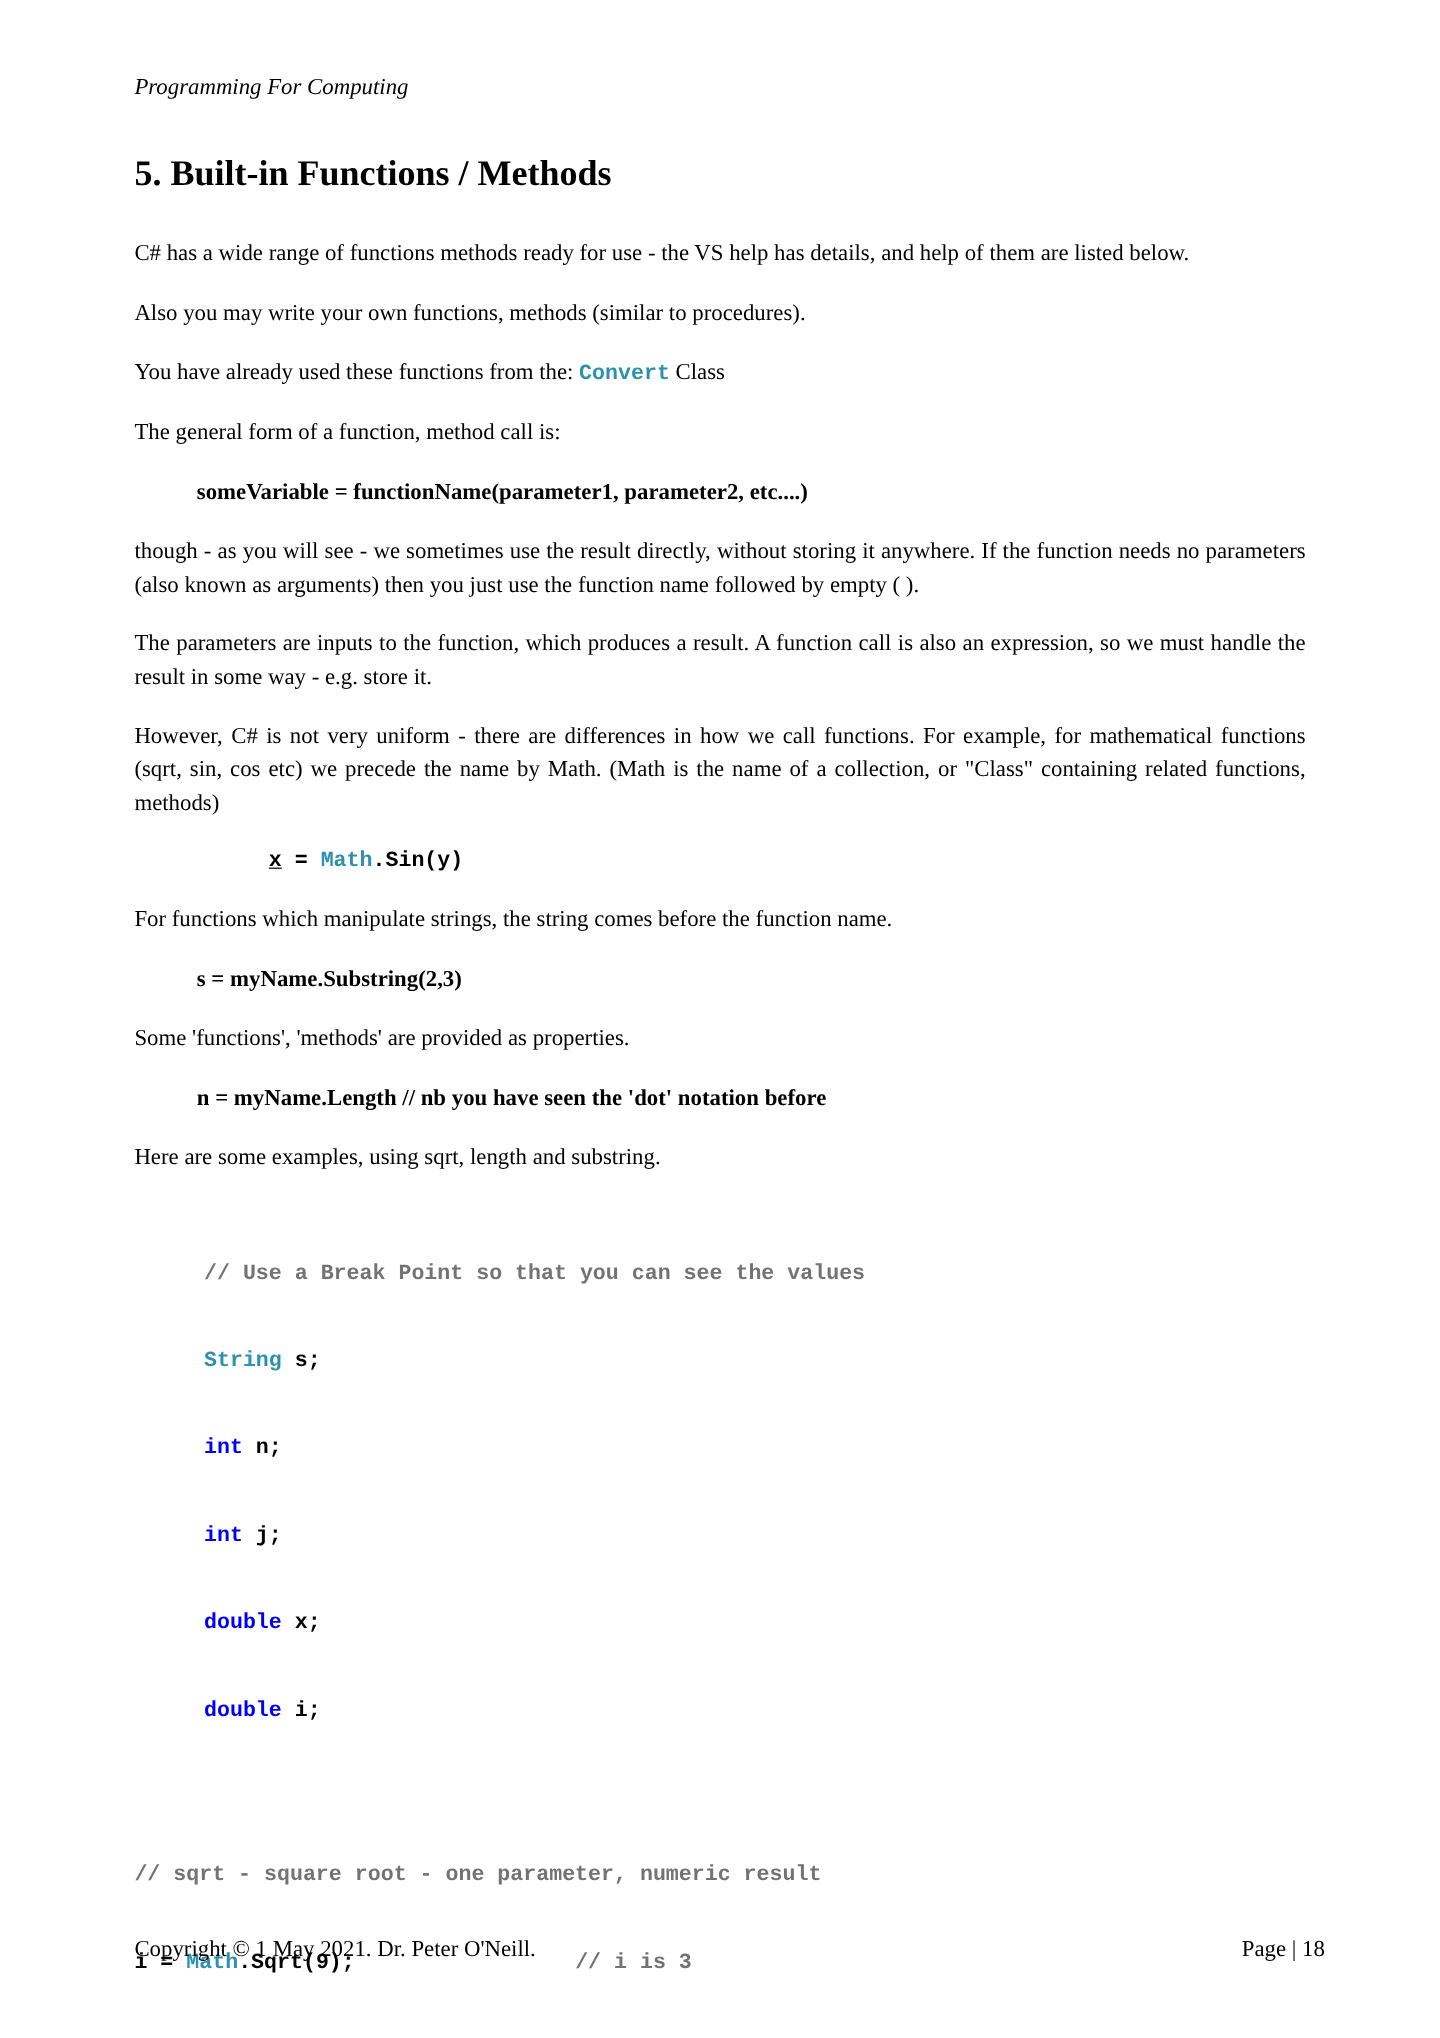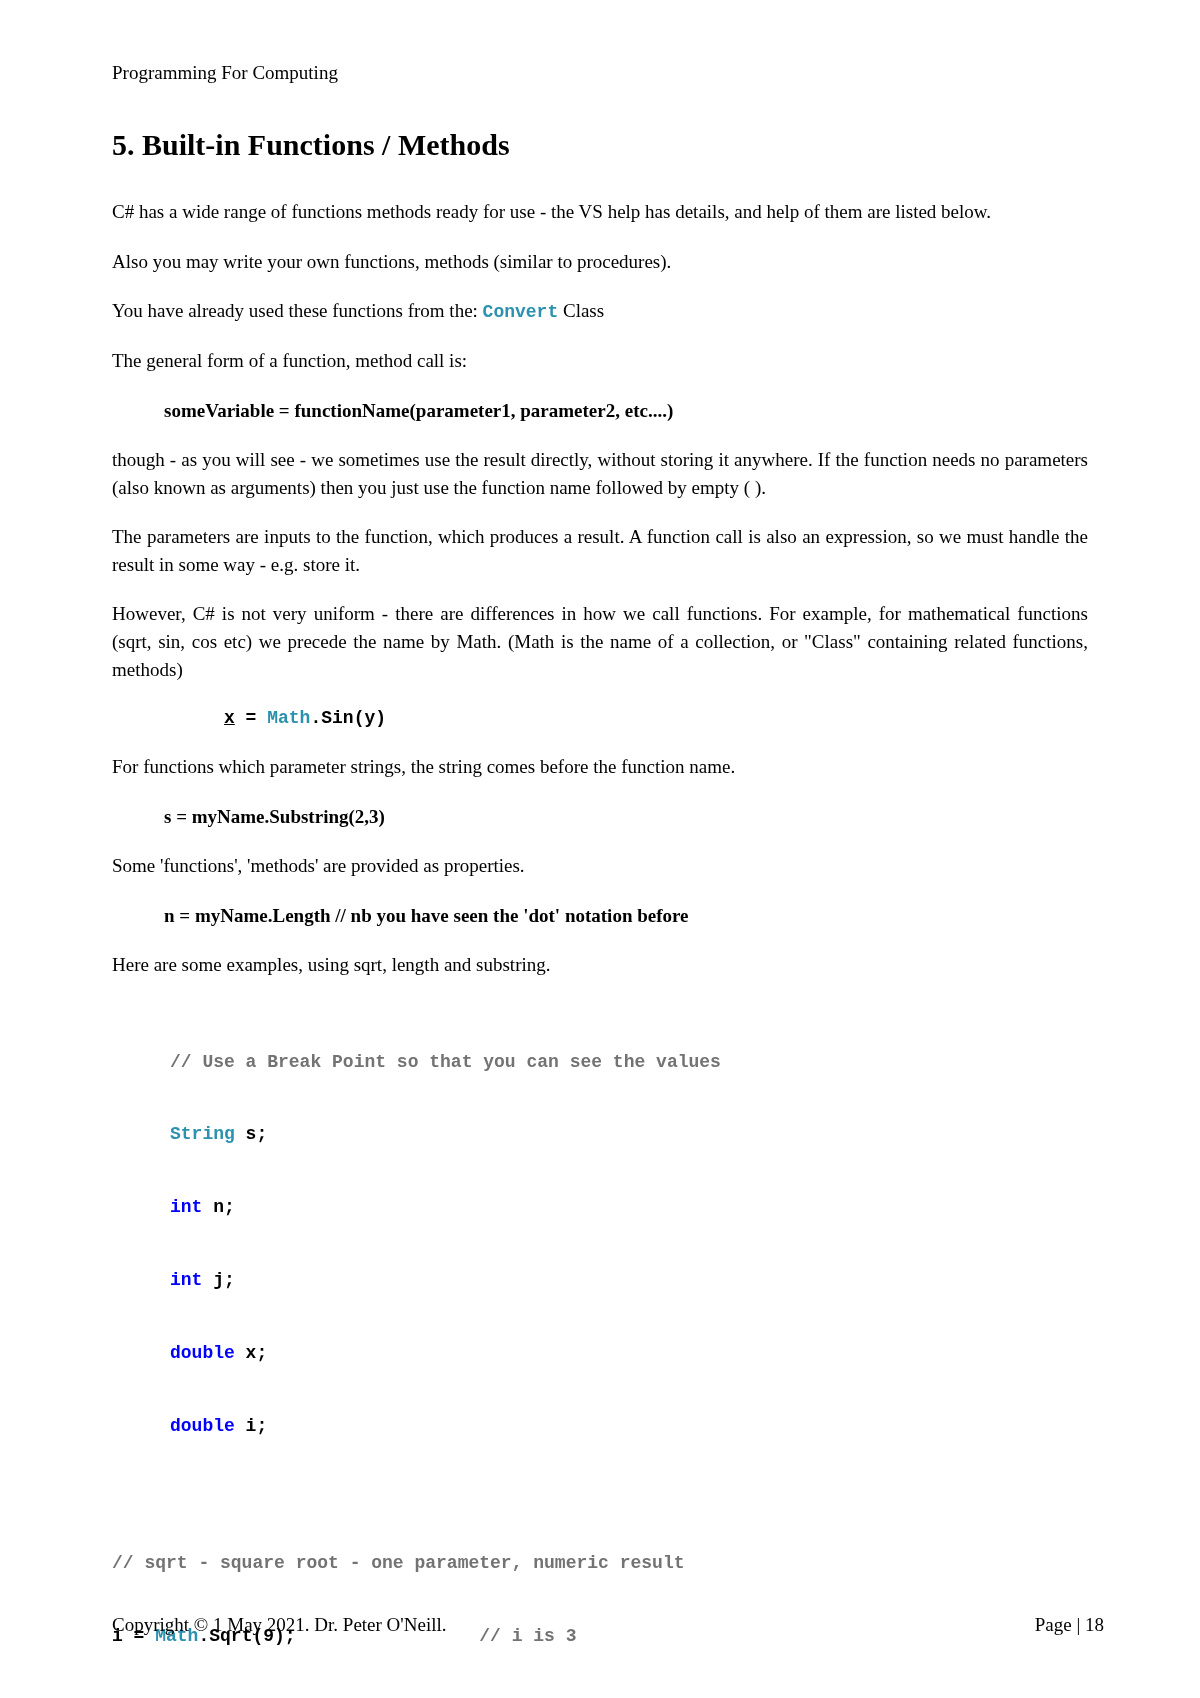--- a/index.html
+++ b/index.html
@@ -11,20 +11,21 @@
     width: 1200px;
     height: 1698px;
     position: relative;
   }
   .page {
     padding: 62px 112px 62px 112px;
   }
   .header {
     font-size: 19px;
     margin-bottom: 44px;
+    font-style: italic;
   }
   h1 {
     font-family: 'Times New Roman', Times, serif;
     font-size: 30px;
     font-weight: bold;
     margin-bottom: 36px;
   }
   p {
     text-align: justify;
     margin-bottom: 22px;
@@ -84,21 +85,21 @@
   <p>The general form of a function, method call is:</p>
 
   <p class="indent bold">someVariable  =  functionName(parameter1, parameter2,   etc....)</p>
 
   <p>though - as you will see - we sometimes use the result directly, without storing it anywhere. If the function needs no parameters (also known as arguments) then you just use the function name followed by empty ( ).</p>
   <p>The parameters are inputs to the function, which produces a result. A function call is also an expression, so we must handle the result in some way - e.g. store it.</p>
   <p>However, C# is not very uniform - there are differences in how we call functions. For example, for mathematical functions (sqrt, sin, cos etc) we precede the name by Math. (Math is the name of a collection, or "Class" containing related functions, methods)</p>
 
   <p class="indent2 mono"><span class="underline code-black">x</span><span class="code-black"> = </span><span class="code-teal">Math</span><span class="code-black">.Sin(y)</span></p>
 
-  <p style="margin-top:22px">For functions which parameter strings, the string comes before the function name.</p>
+  <p style="margin-top:22px">For functions which manipulate strings, the string comes before the function name.</p>
 
   <p class="indent bold">s = myName.Substring(2,3)</p>
 
   <p>Some 'functions', 'methods' are provided as properties.</p>
 
   <p class="indent bold">n = myName.Length       // nb you have seen the 'dot' notation before</p>
 
   <p>Here are some examples, using sqrt, length and substring.</p>
 
   <div class="mono code-block">

